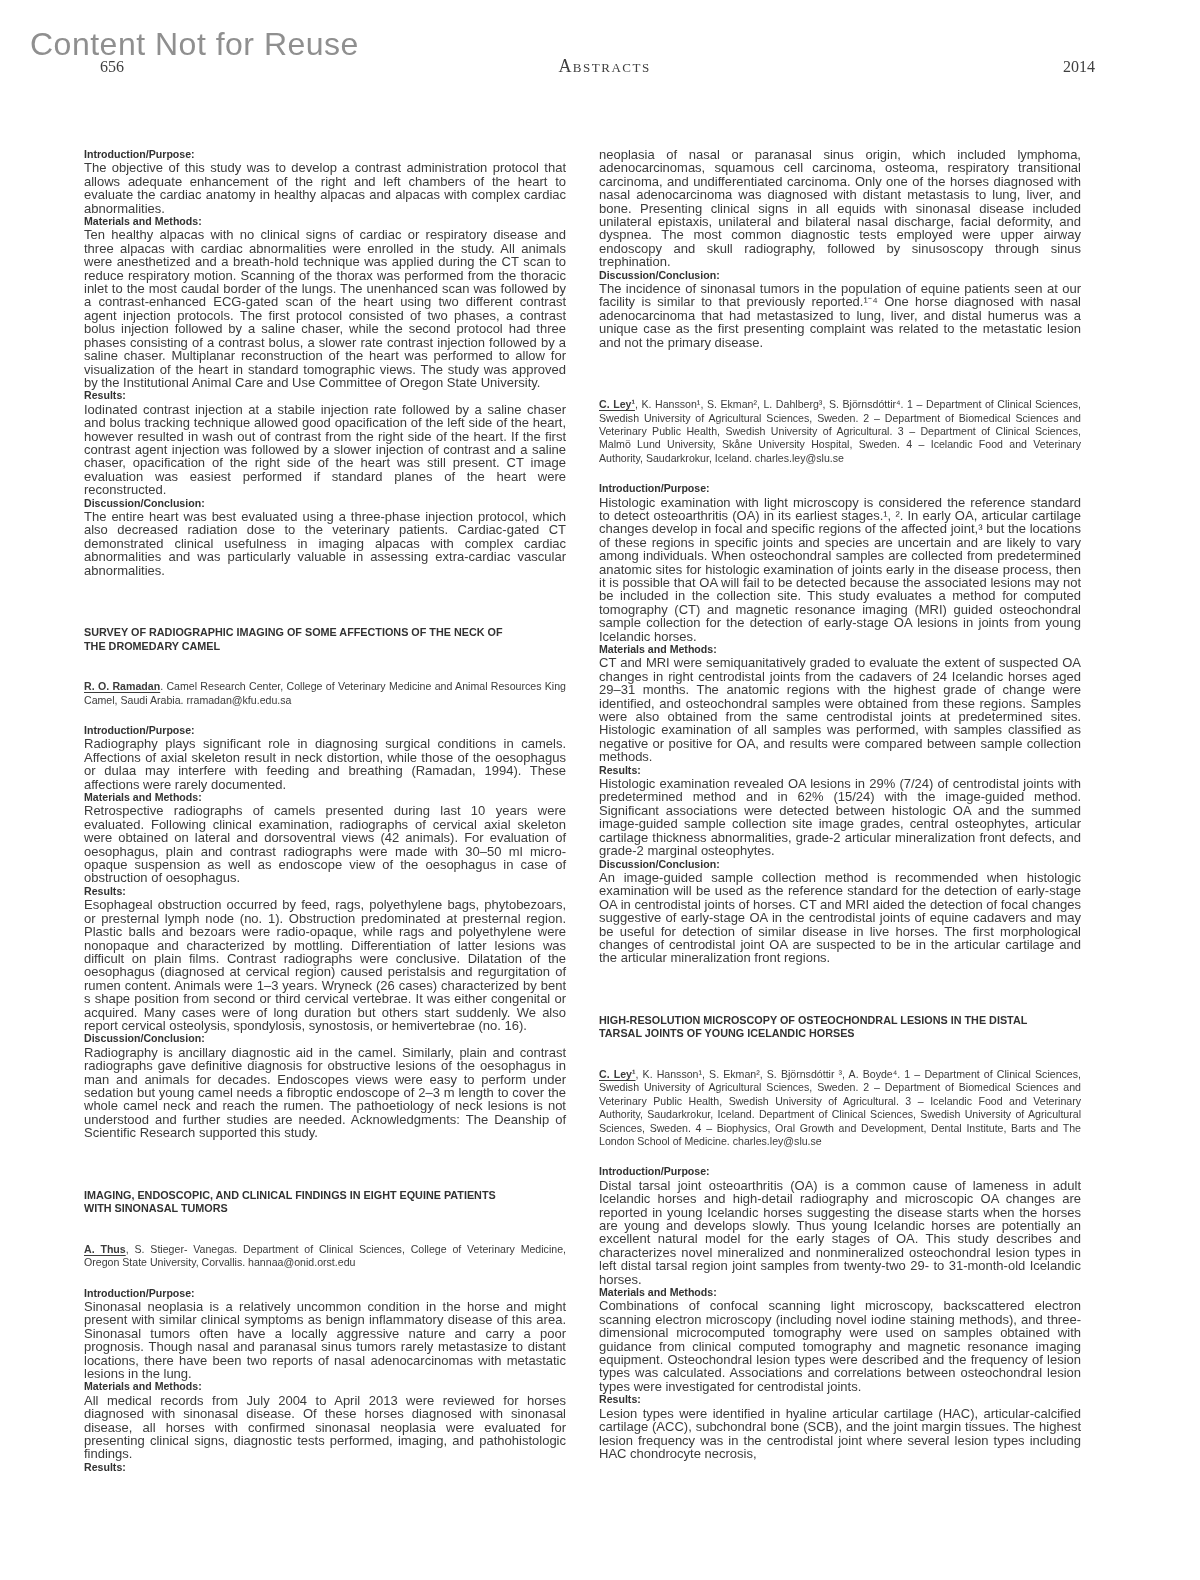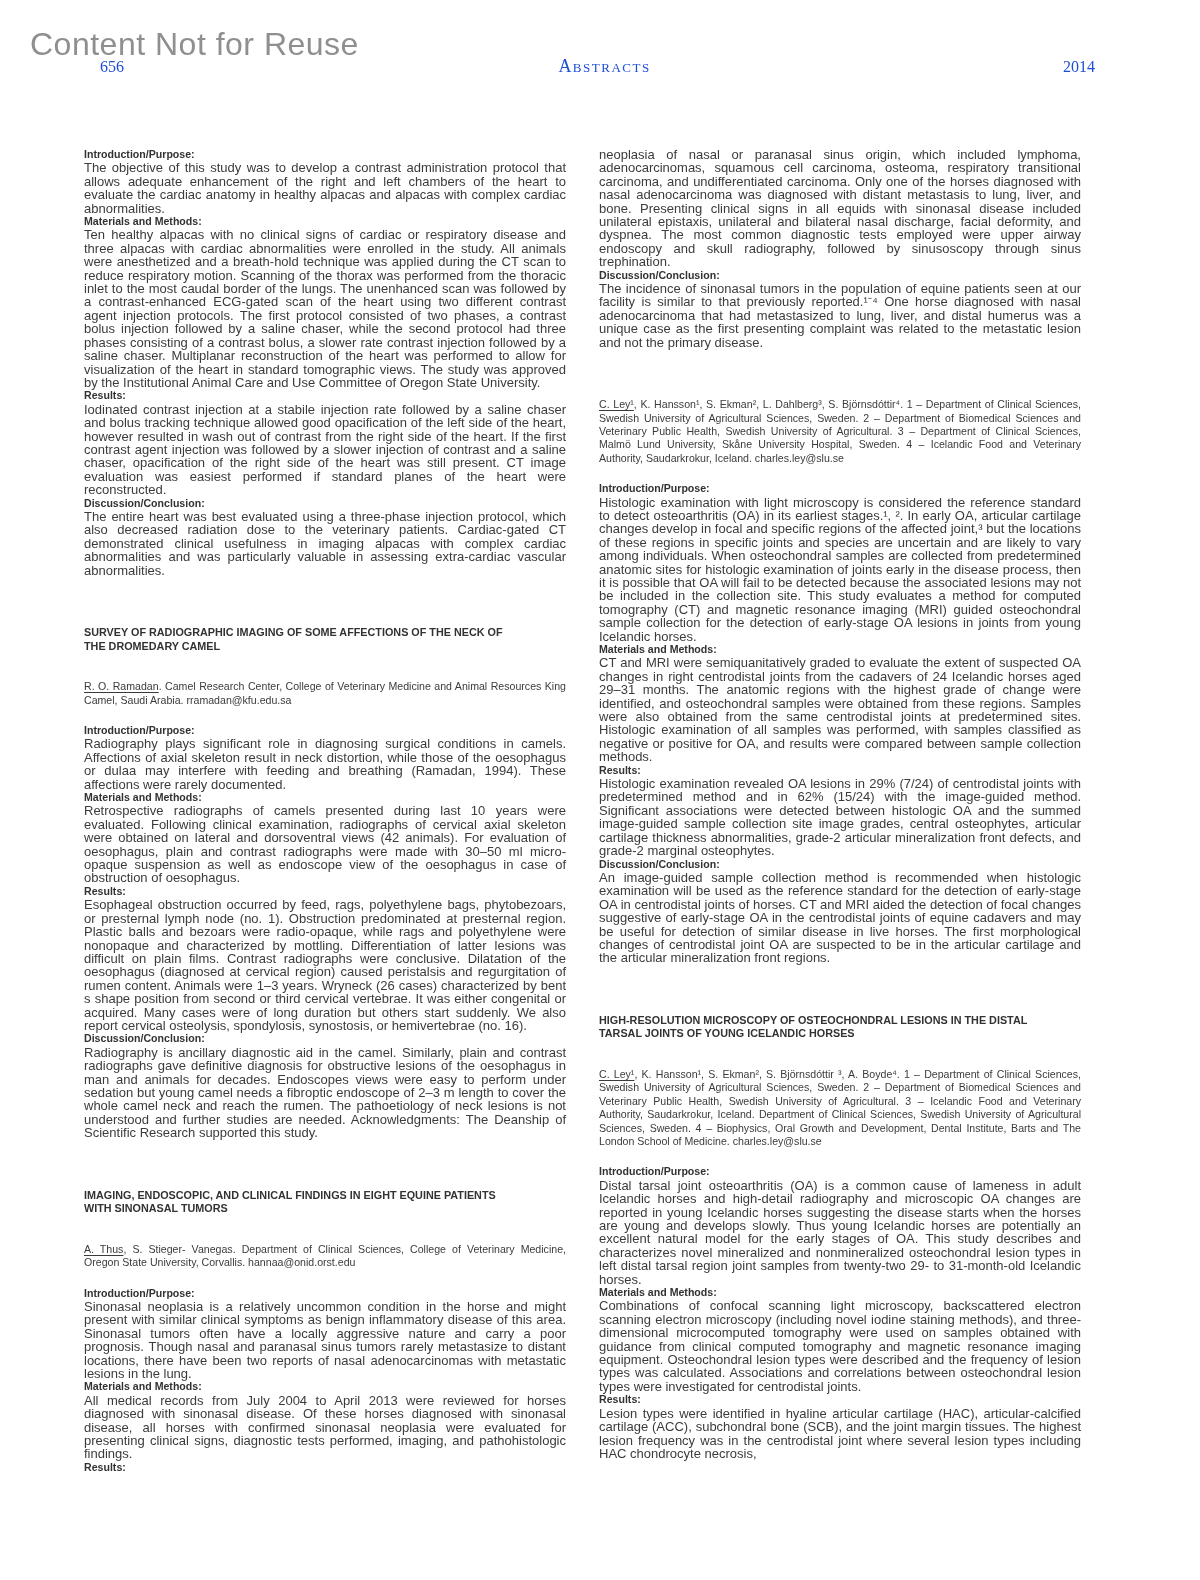--- a/index.html
+++ b/index.html
@@ -14,21 +14,21 @@
   .watermark {
     position: absolute; top: 26px; left: 30px;
     font-size: 32px; font-weight: 400;
     color: #8f8f8f; letter-spacing: 0.5px;
     font-family: "Liberation Sans", sans-serif;
     user-select: none;
   }
   .page-header {
     position: absolute; top: 56px; left: 100px; width: 995px;
     display: grid; grid-template-columns: 1fr auto 1fr; align-items: baseline;
-    font-family: "Liberation Serif", serif; color: #1d4ed8;
+    font-family: "Liberation Serif", serif; color: #404040;
   }
   .page-number { font-size: 16px; justify-self: start; }
   .header-title { font-size: 18px; justify-self: center; font-variant: small-caps; letter-spacing: 1.5px; margin-left: 14px; }
   .header-year { font-size: 16px; justify-self: end; }
 
   .columns {
     position: absolute; top: 148px; left: 84px; width: 997px;
     display: flex; gap: 33px;
   }
   .column { width: 482px; }
@@ -38,21 +38,21 @@
 
   .abs-title {
     font-weight: bold; font-size: 10.8px; line-height: 13.6px;
     color: #323232; white-space: pre-line; margin: 0 0 27px 0;
     text-align: left;
   }
   .authors {
     font-size: 10.6px; line-height: 13.4px; text-align: justify;
     margin: 0 0 17px 0;
   }
-  .presenting-author { text-decoration: underline; text-underline-offset: 1.5px; }
+  .presenting-author { text-decoration: underline; text-underline-offset: 1.5px; font-weight: bold; }
   .sec-label {
     font-weight: bold; font-size: 10.6px; line-height: 13.4px;
     color: #323232; text-align: left;
   }
   .sec-text {
     font-size: 13px; line-height: 13.4px;
     text-align: justify; margin: 0;
   }
 </style>
 </head>

